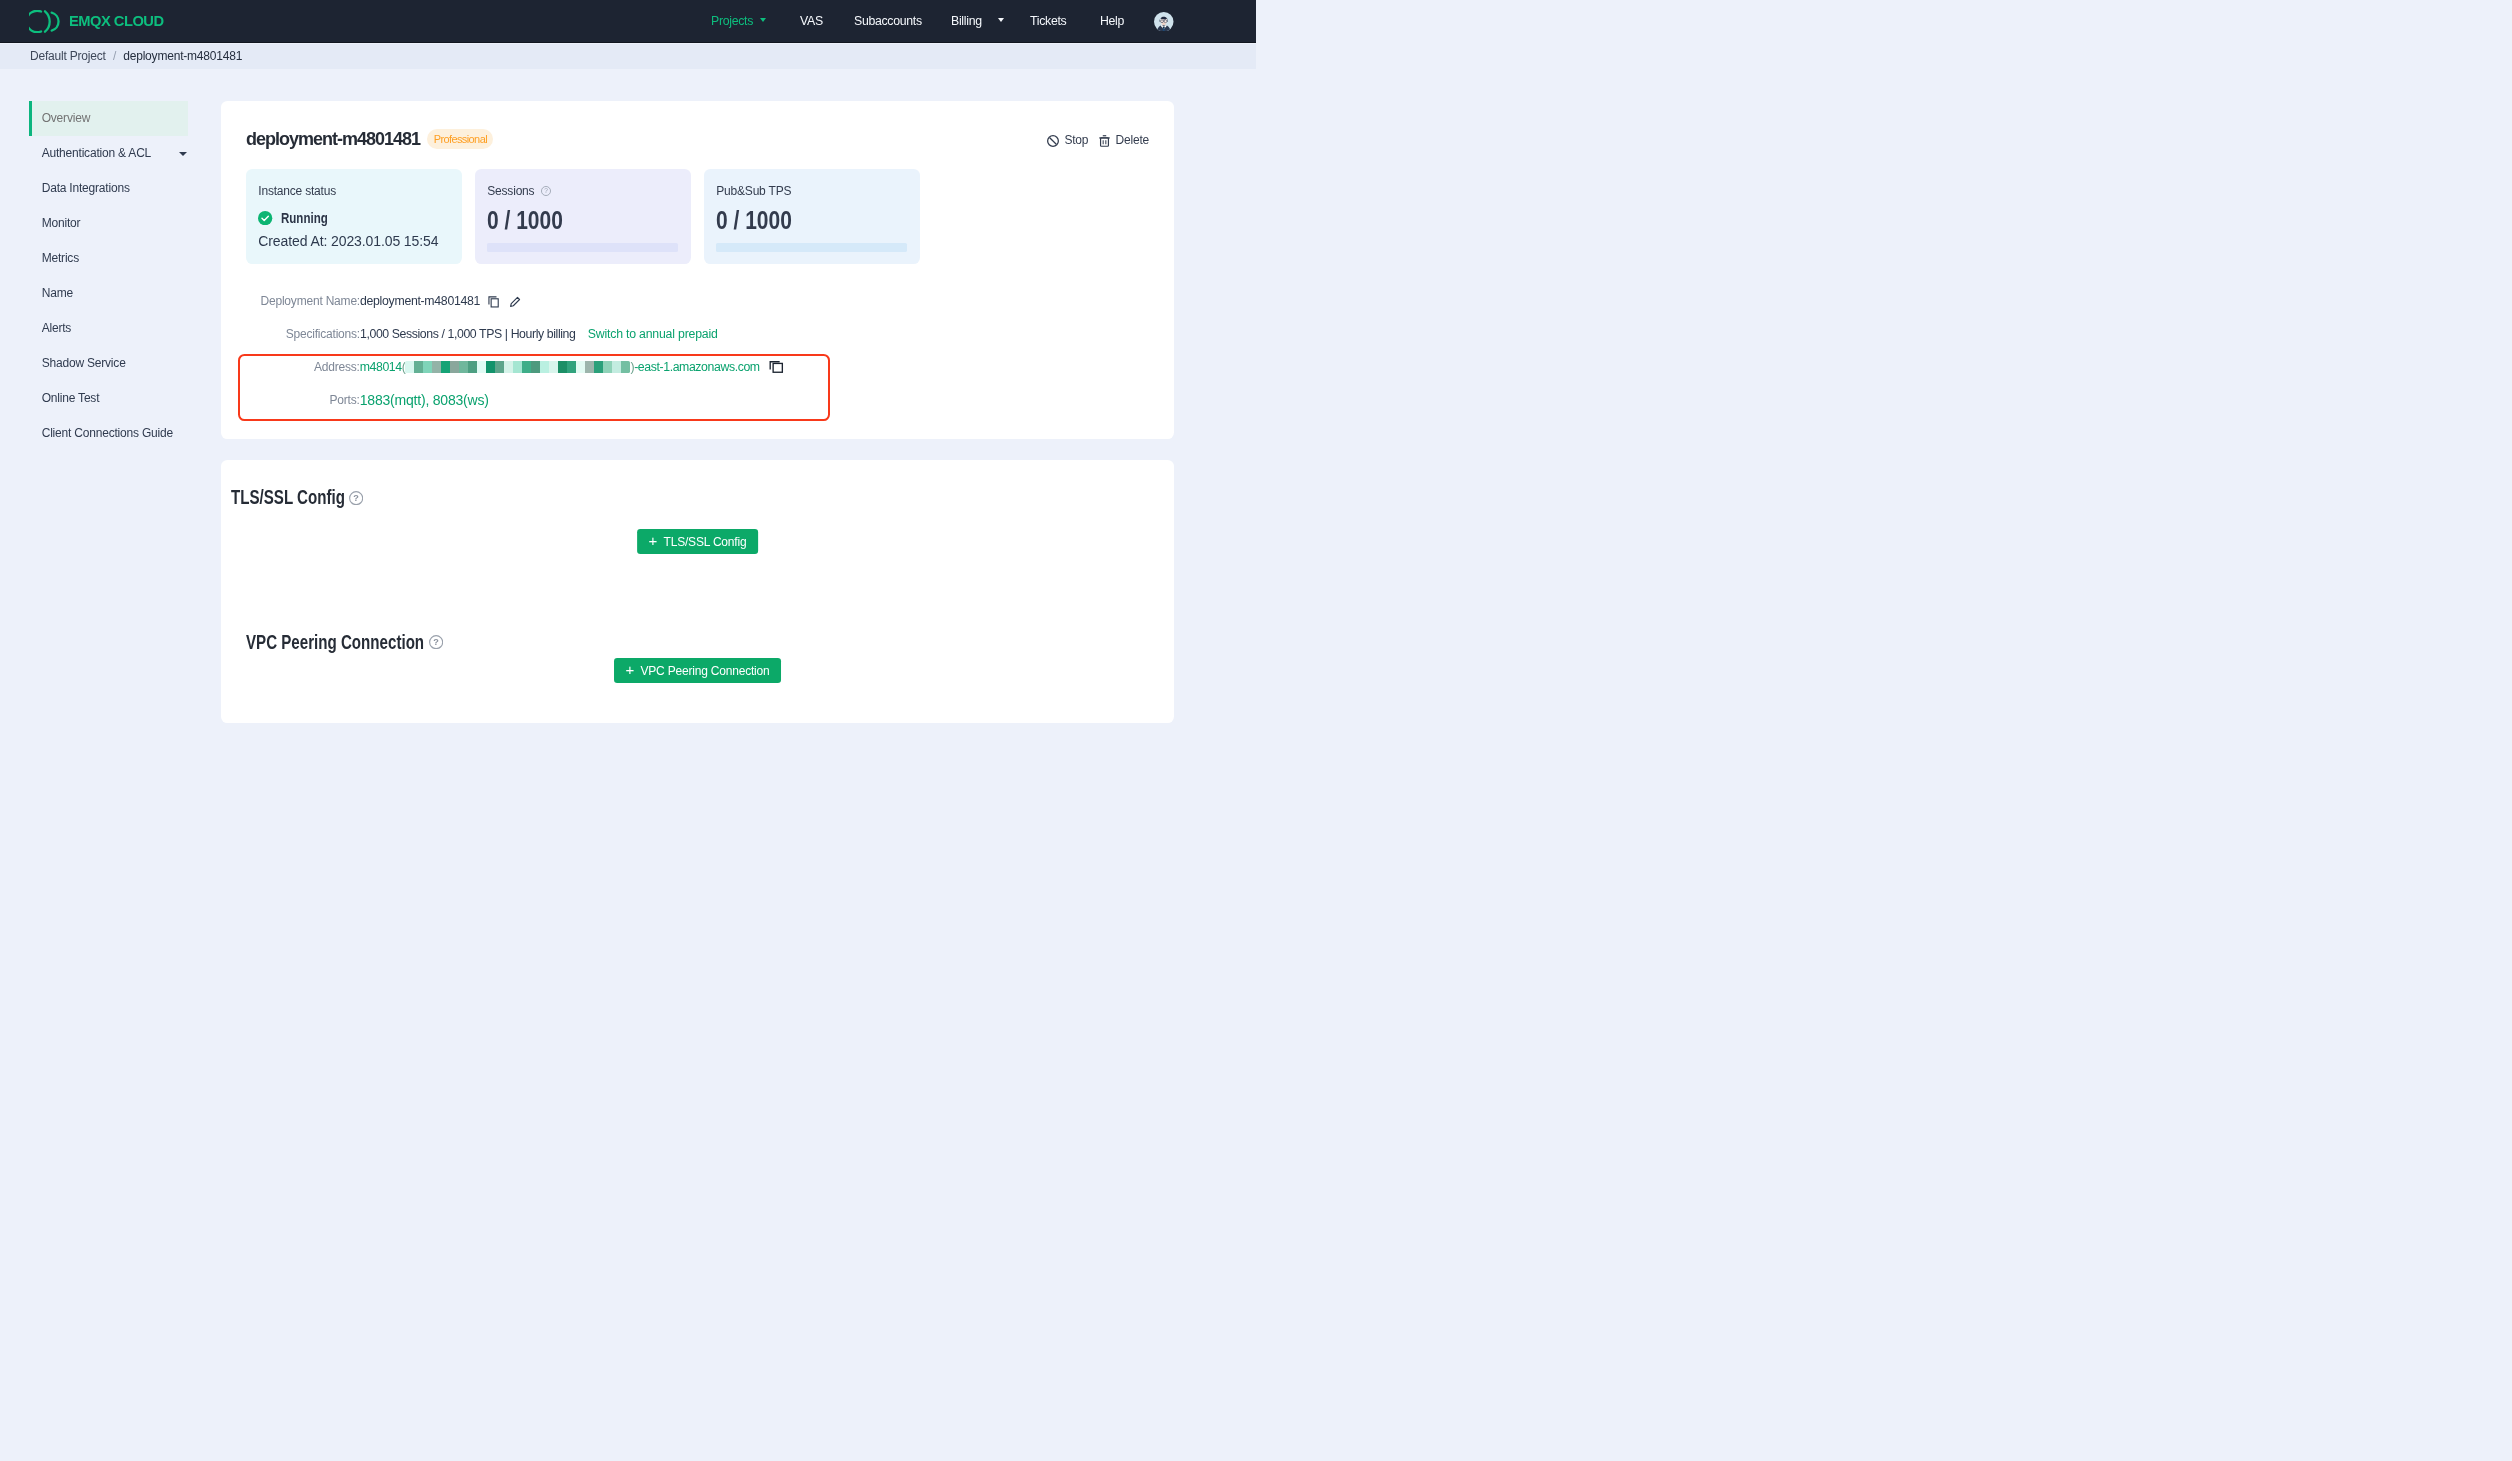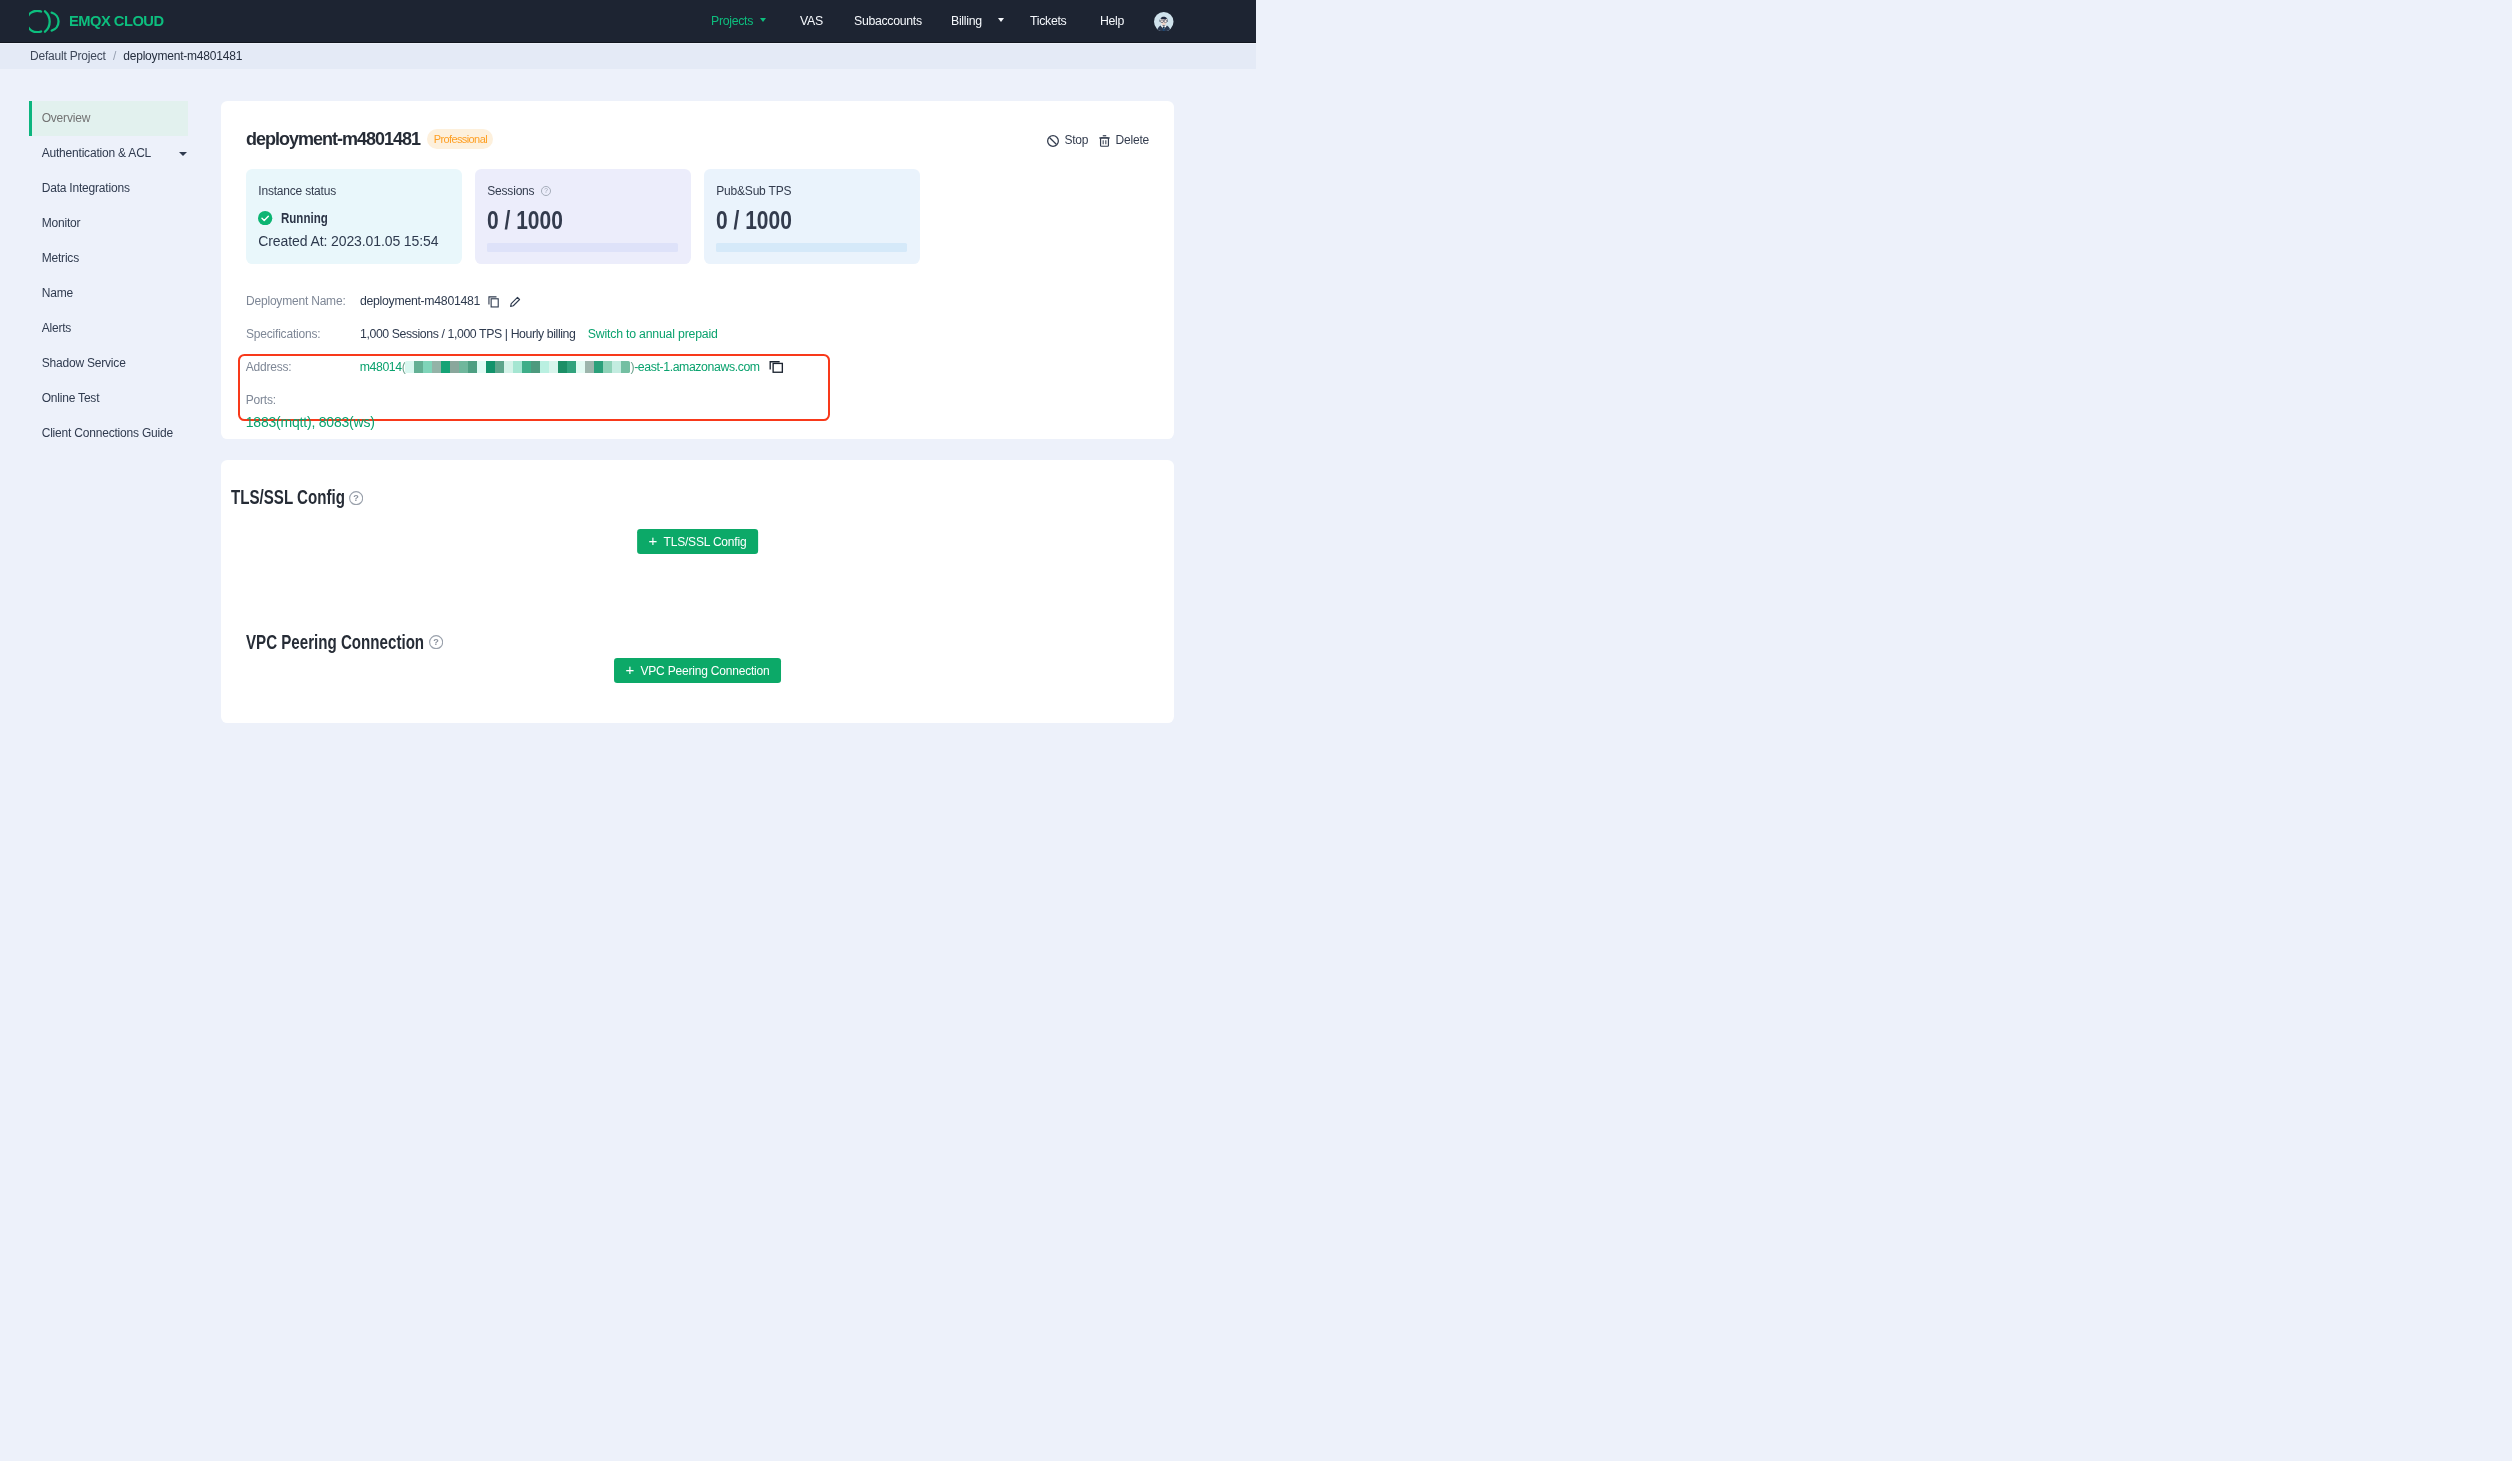--- a/index.html
+++ b/index.html
@@ -58,27 +58,27 @@
 .c2 .sbar { background:#dee2f9; }
 .c3 .sbar { background:#d5e9f9; }
 .c4 .sbar { background:#d3f0e2; }
 .runrow { margin-top:7.2px; height:22px; display:flex; align-items:center; }
 .runrow .rtext { margin-left:8.7px; font-size:14.7px; font-weight:700; color:#2c3547; display:inline-block; transform:scaleX(0.785); transform-origin:0 50%; }
 .created { margin-top:3.2px; font-size:14px; color:#2e3a4e; letter-spacing:-0.1px; line-height:19px; }
 
 
 .rows { position:absolute; left:25px; top:184px; width:903px; }
 .irow { display:flex; height:33px; line-height:33px; }
-.ilabel { width:114px; font-size:12px; color:#7e8796; letter-spacing:-0.2px; }
+.ilabel { width:114px; font-size:12px; color:#7e8796; letter-spacing:-0.2px;text-align:right; }
 .ival { font-size:12.3px; color:#2e3a4e; letter-spacing:-0.3px; display:flex; align-items:center; }
 .green { color:#0aa26e; }
 .slink { margin-left:12.3px; font-size:12.3px; letter-spacing:-0.2px; }
 .redbox { margin-top:3.2px; margin-left:-8.3px; width:592px; border:2.4px solid #f8391a; border-radius:6.4px; padding:0 0 7.5px 6px; }
 .redbox .irow { height:22px; line-height:22px; }
-.redbox .irow + .irow { margin-top:11px;flex-direction:column; }
+.redbox .irow + .irow { margin-top:11px; }
 .addr { font-size:12.3px; letter-spacing:-0.4px; display:flex; align-items:center; }
 .ports { font-size:14px !important; letter-spacing:-0.2px !important; }
 .mosaic { display:inline-flex; height:11.5px; border-radius:1.6px; overflow:hidden; }
 .mosaic i { display:block; height:11.5px; }
 
 
 .sect-title { position:relative; font-size:21px; font-weight:700; color:#262c36; line-height:24px; }
 .sect-title .st { display:inline-block; transform:scaleX(0.72); transform-origin:0 50%; white-space:nowrap; }
 .sect-title svg { position:absolute; }
 .tls-card .sect-title { padding-top:25.4px; }

